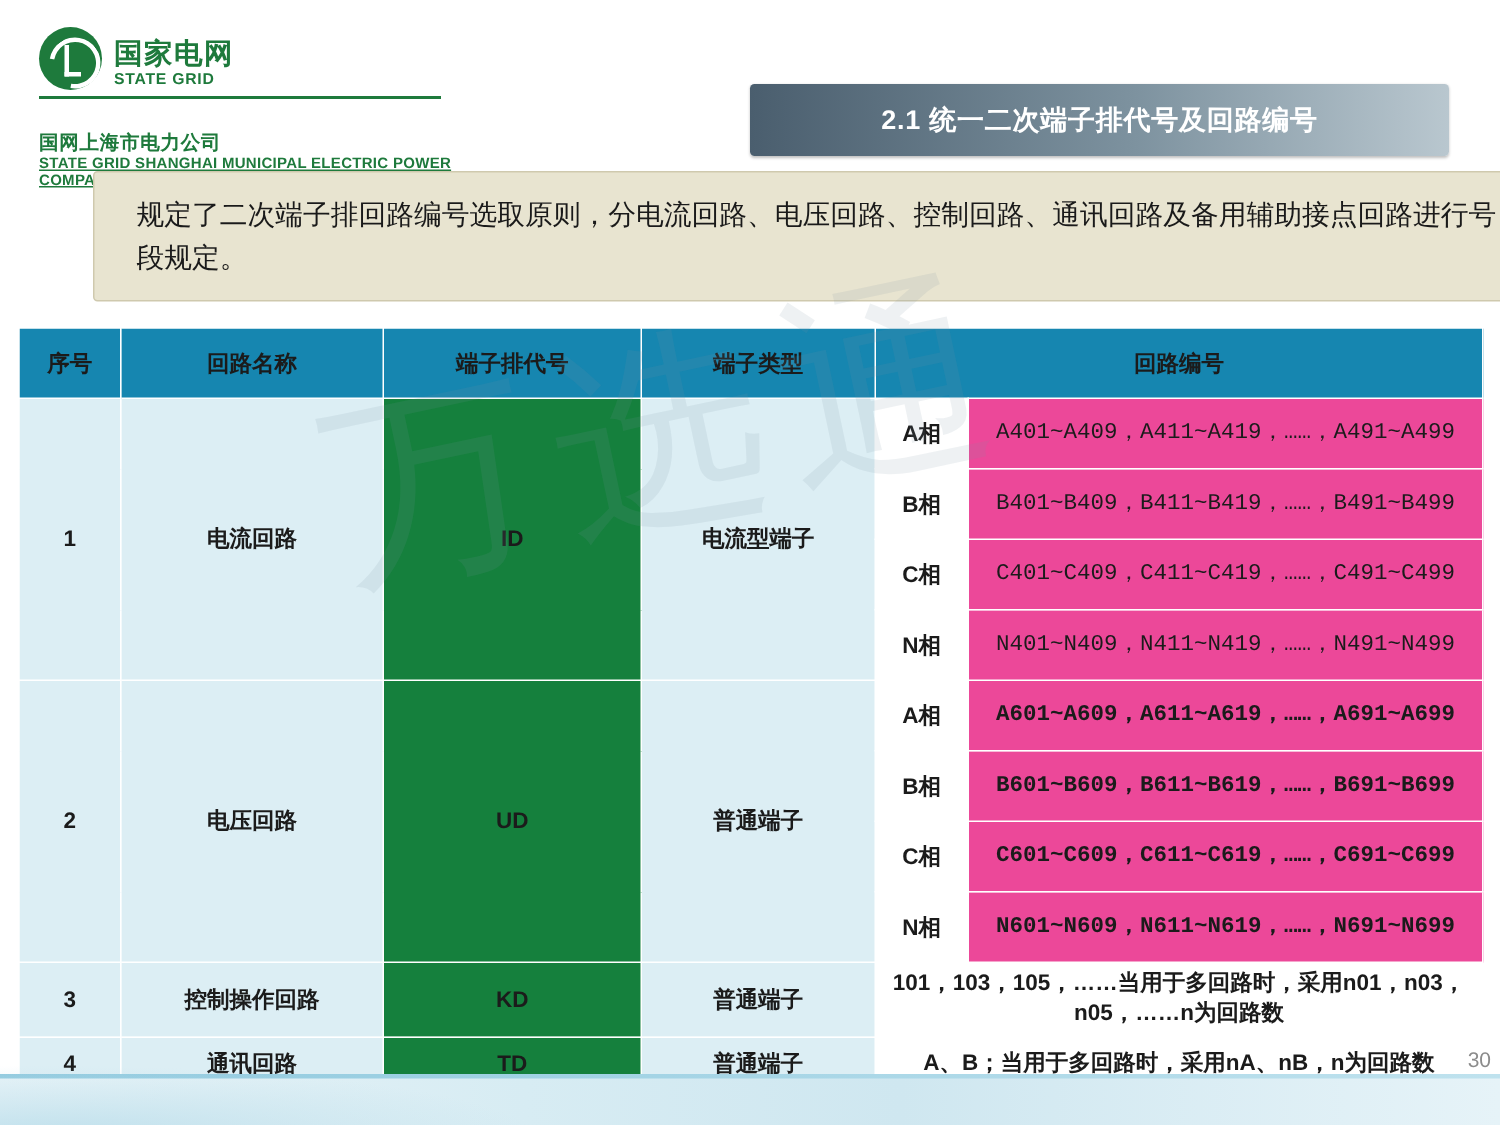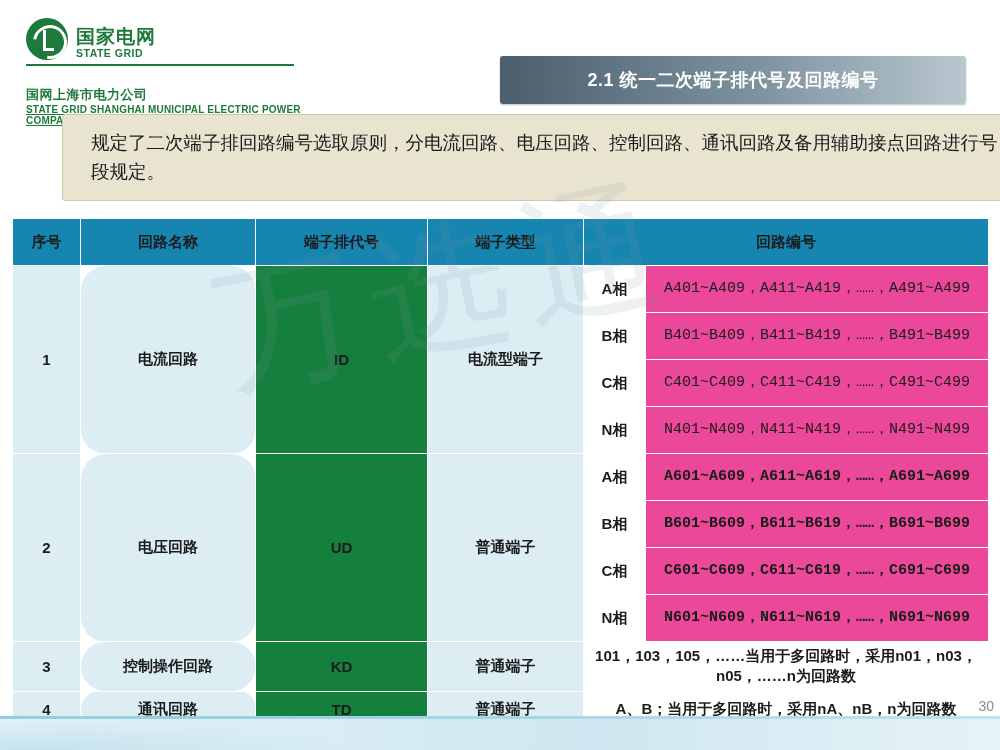--- a/index.html
+++ b/index.html
@@ -197,21 +197,20 @@
     color: #ffffff;
     font-weight: bold;
     font-size: 17px;
     height: 44px;
     border: 1px solid #ffffff;
   }
   td.cat {
     background: #dceef4;
     font-weight: bold;
     font-size: 16px;
-    border-radius: 25px;
   }
   td.idx {
     background: #dceef4;
     font-weight: bold;
     font-size: 17px;
   }
   td.code {
     background: #15803d;
     font-weight: bold;
     font-size: 17px;

